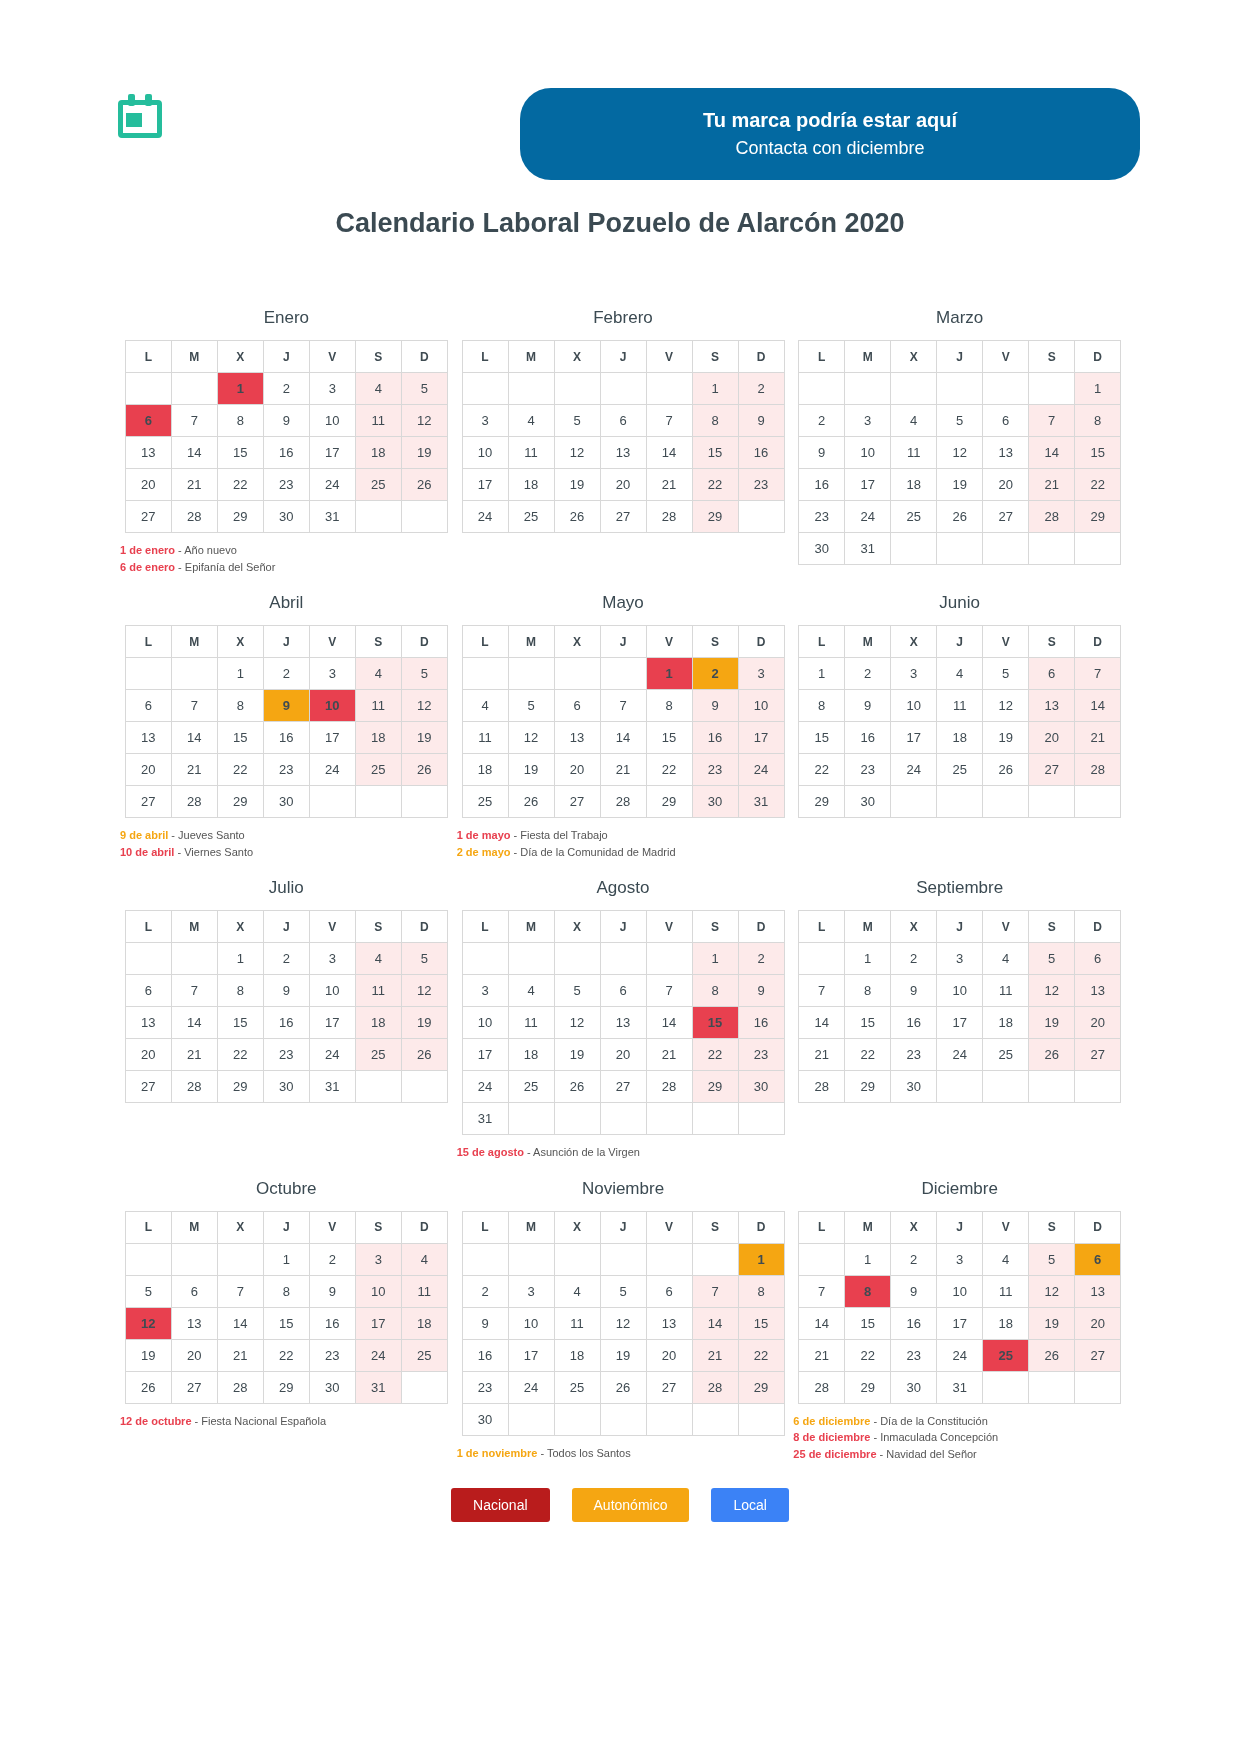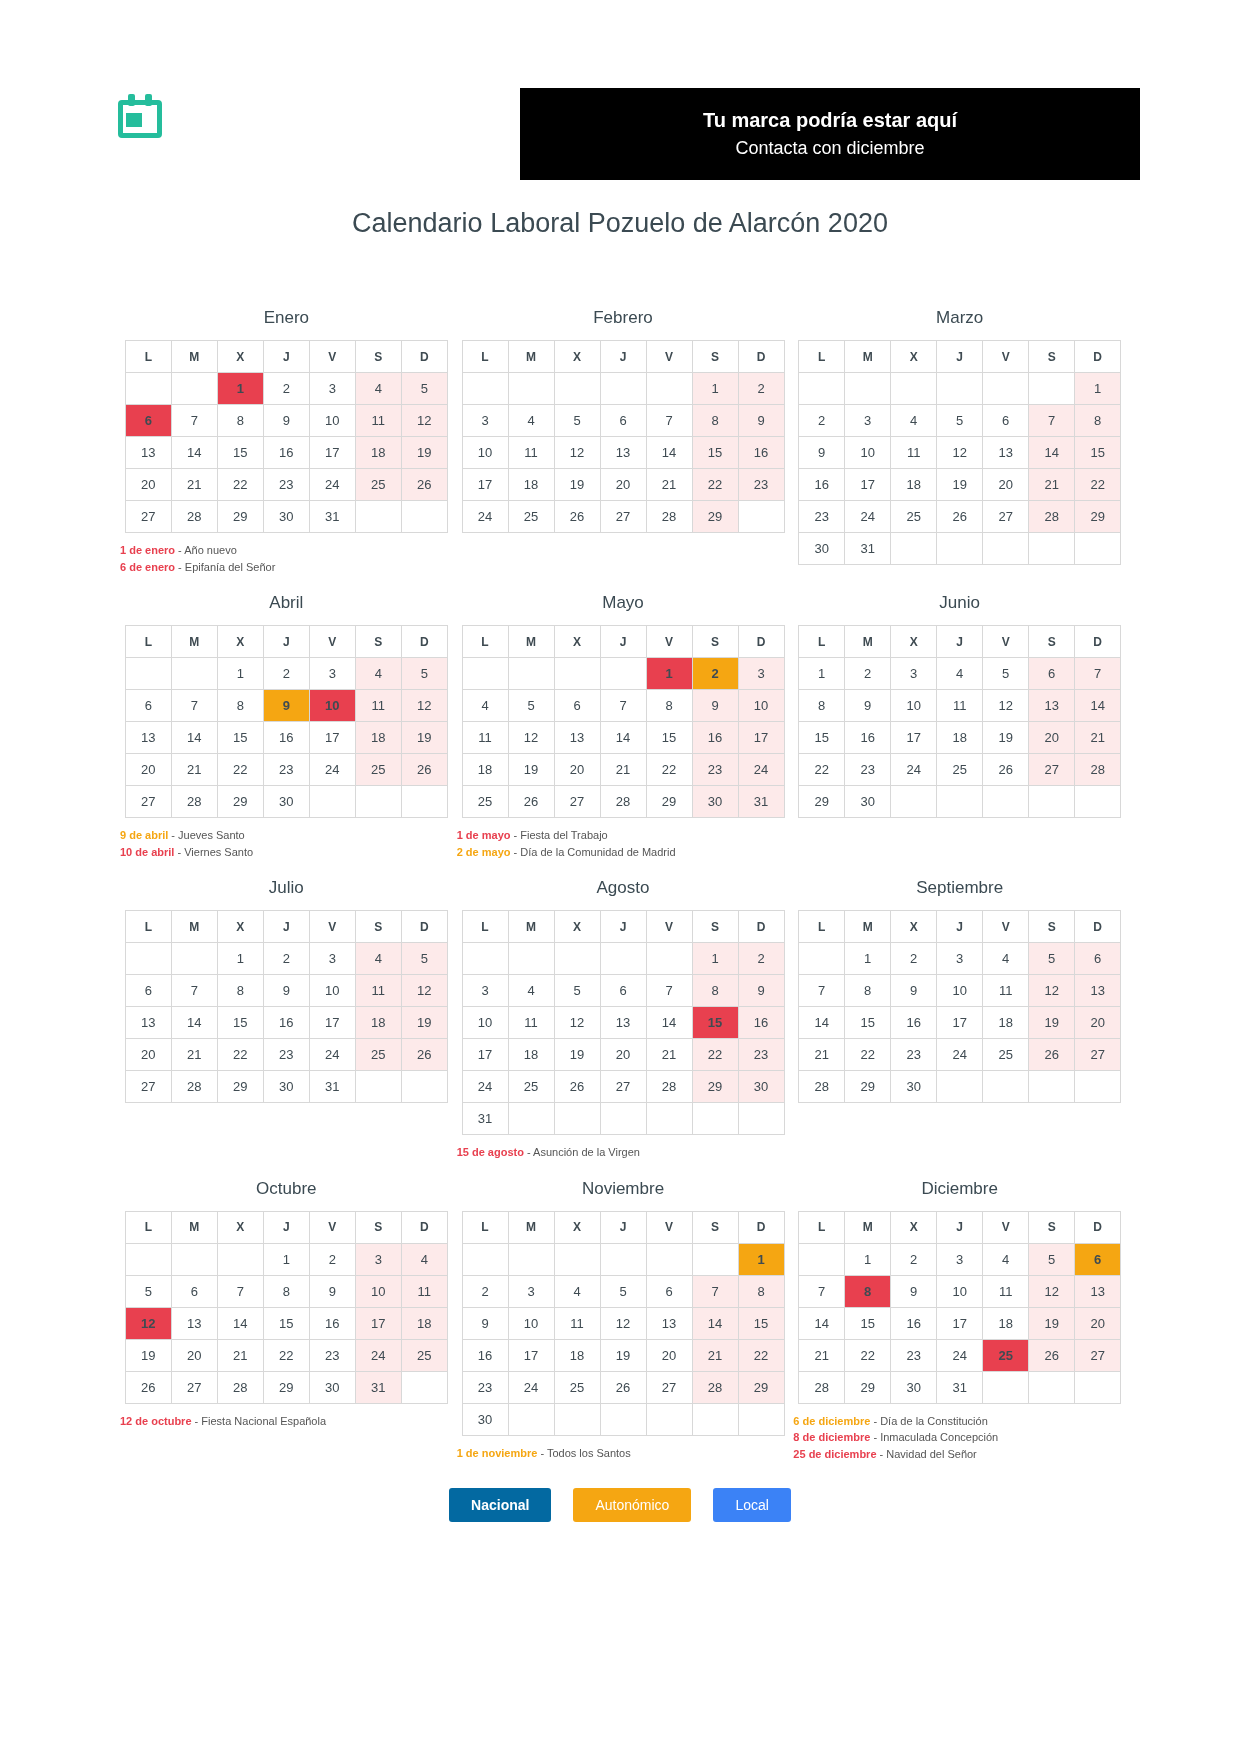--- a/index.html
+++ b/index.html
@@ -29,29 +29,29 @@
   }
   .logo-mark .peg1 { left:10px; }
   .logo-mark .peg2 { left:27px; }
   .logo-text { font-size:30px; letter-spacing:-0.5px; }
   .logo-text .t1 { color:#3b4a52; }
   .logo-text .t2 { color:#f0a30a; font-weight:bold; }
   .logo-text .t3 { color:#8d9aa2; font-size:22px; }
 
   .banner {
     position:absolute; left:520px; top:0px; width:620px; height:92px;
-    background:#000000; color:#ffffff; text-align:center;
-    display:flex; flex-direction:column; align-items:center; justify-content:center; gap:6px;
+    background:#0369a1; color:#ffffff; text-align:center;
+    display:flex; flex-direction:column; align-items:center; justify-content:center; gap:6px;border-radius:31px;
   }
   .banner .l1 { font-size:20px; font-weight:bold; }
   .banner .l2 { font-size:18px; }
 
   .page-title {
     position:absolute; left:0; top:208px; width:1240px; text-align:center;
-    font-size:27px; font-weight:normal; color:#3b4a52;
+    font-size:27px; font-weight:bold; color:#3b4a52;
   }
 
   
   .months {
     position:absolute; left:118px; top:282px; width:1010px;
   }
   .row { display:flex; }
   .month-block { width:337px; box-sizing:border-box; }
   .month-name {
     text-align:center; font-size:17px; color:#3b4a52; margin-bottom:12px;
@@ -83,21 +83,21 @@
 
   
   .legend {
     position:absolute; left:0; top:1488px; width:1240px;
     display:flex; justify-content:center; gap:22px;
   }
   .legend span {
     display:inline-block; padding:9px 22px; border-radius:3px;
     color:#fff; font-size:14px;
   }
-  .lg-nac { background:#0369a1;font-weight:bold; }
+  .lg-nac { background:#b91c1c; }
   .lg-aut { background:#f5a612; }
   .lg-loc { background:#3b82f6; }
 </style>
 </head>
 <body>
 
 <div class="page">
 
   <div class="header">
     <div class="logo">

